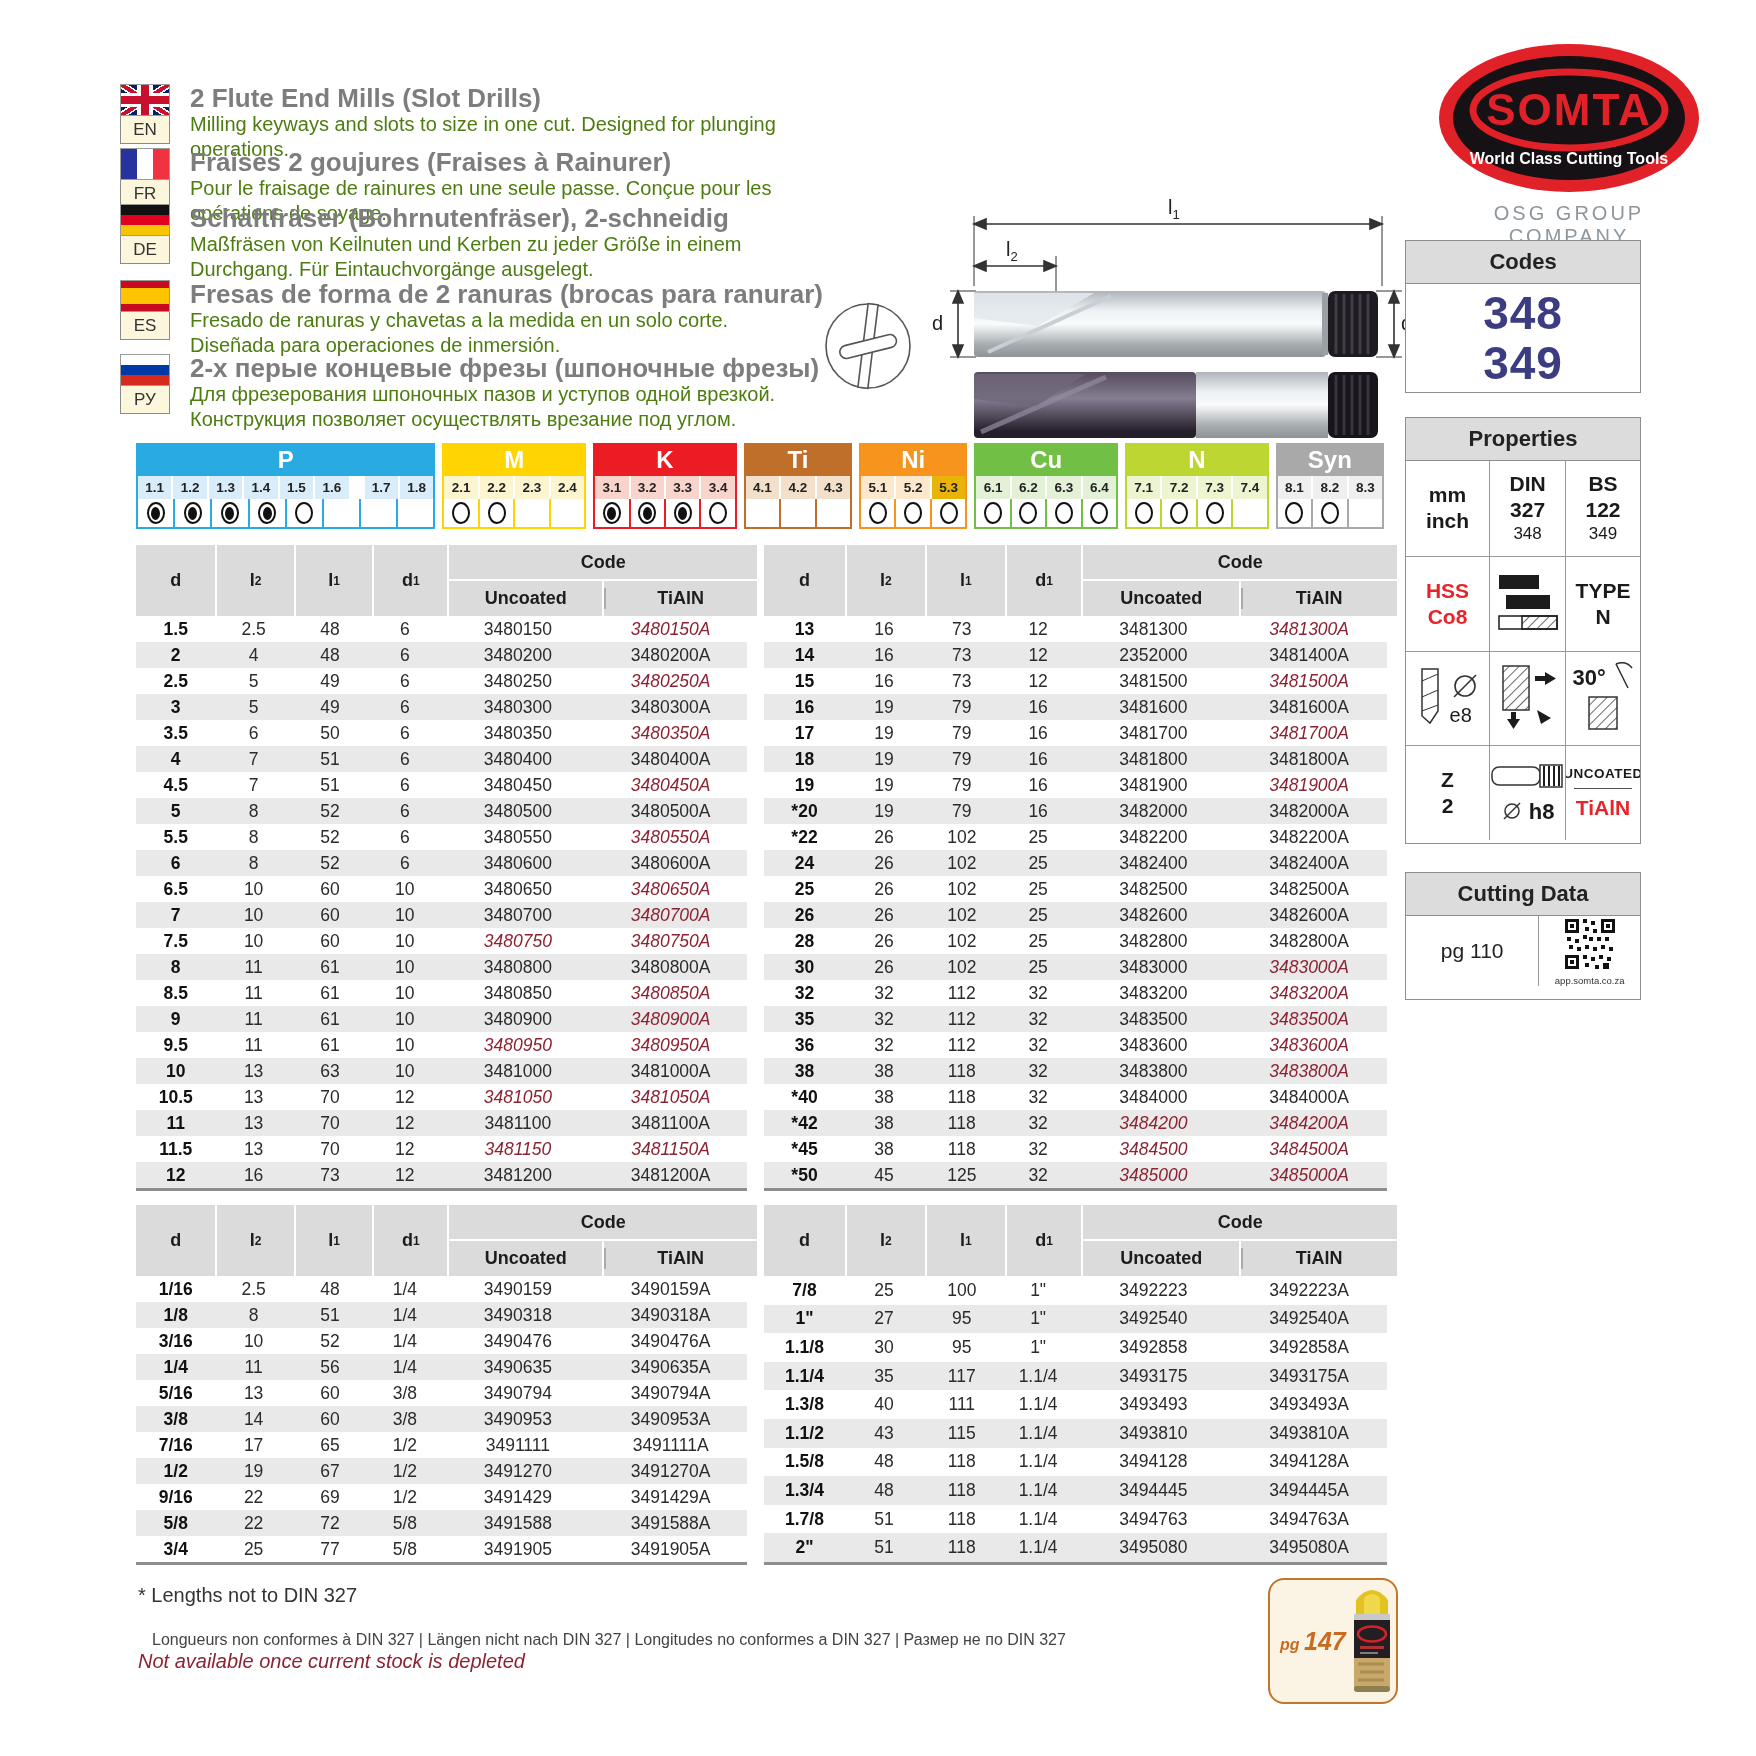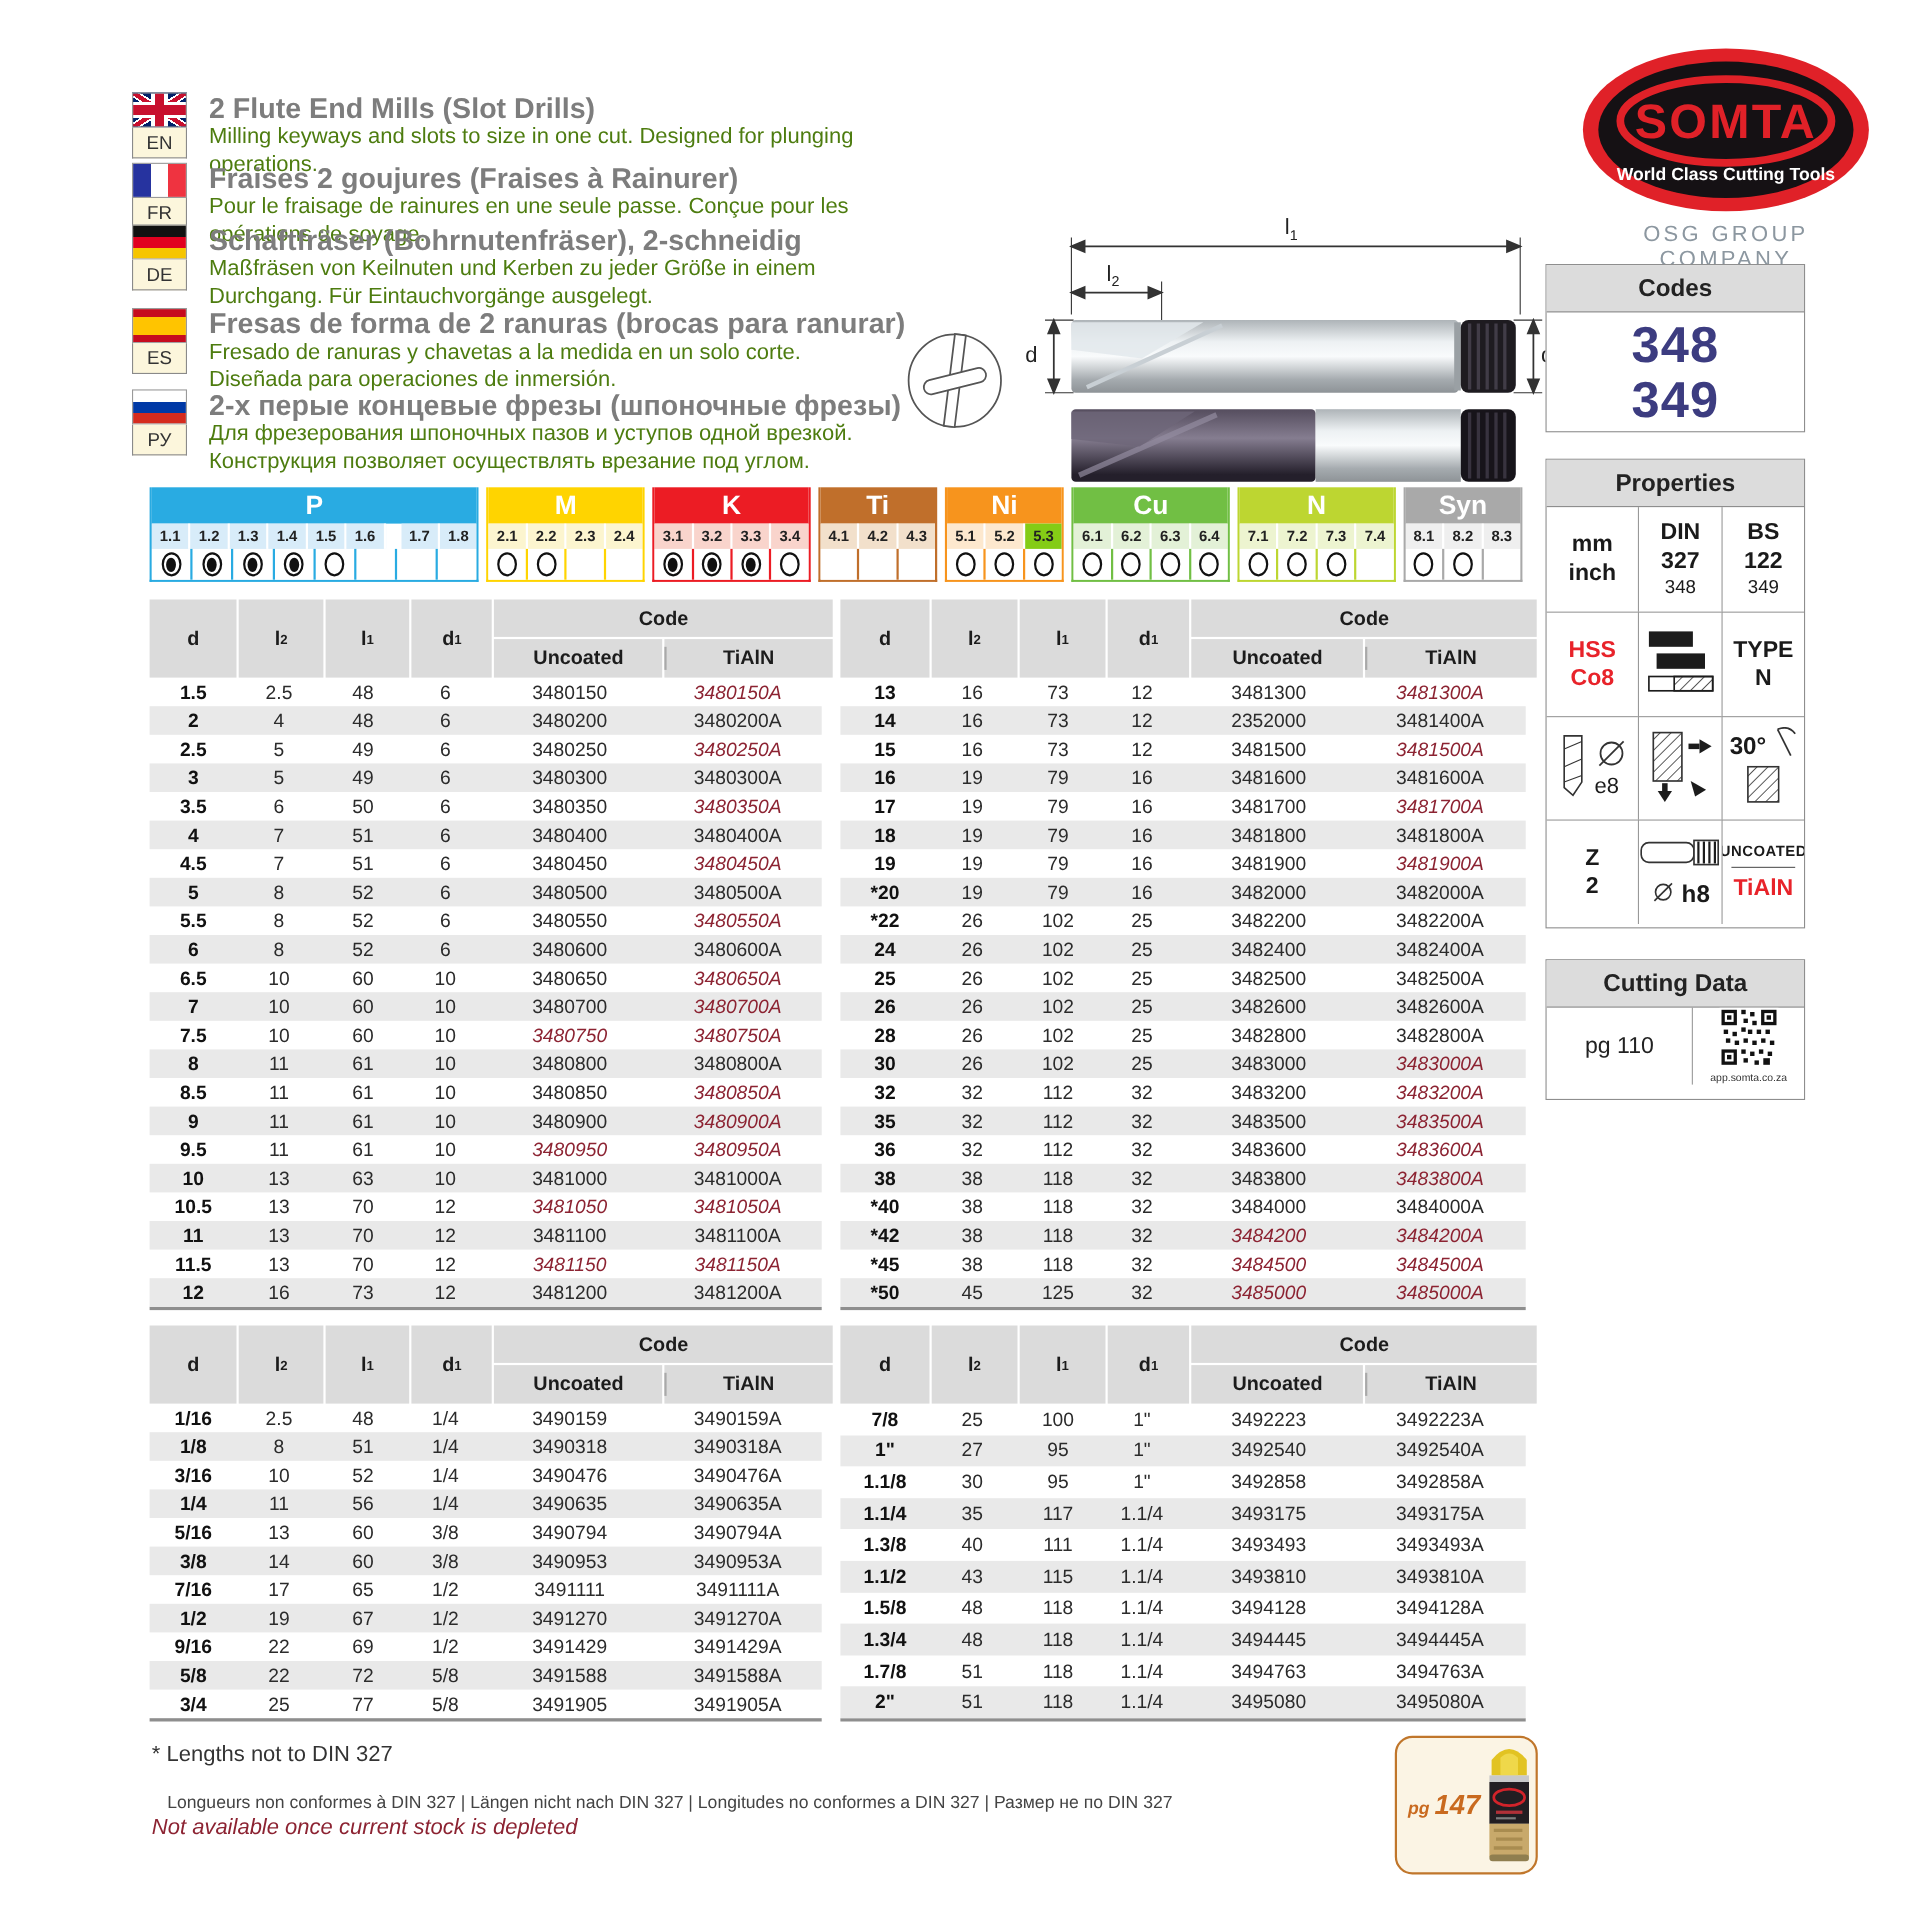--- a/index.html
+++ b/index.html
@@ -340,21 +340,21 @@
         <div class="br" style="border-color: rgb(192, 111, 43);"></div>
         <div class="br" style="border-color: rgb(192, 111, 43);"></div>
         <div class="br" style="border-color: rgb(192, 111, 43);"></div>
       </div>
     </div>
     <div class="band-seg" style="flex-grow: 3; border-color: rgb(247, 148, 29);">
       <div class="band-head" style="background: rgb(247, 148, 29);">Ni</div>
       <div class="band-nums">
         <div class="bn" style="background: rgb(253, 232, 206);">5.1</div>
         <div class="bn" style="background: rgb(253, 232, 206);">5.2</div>
-        <div class="bn" style="background: #84cc16;">5.3</div>
+        <div class="bn" style="background: #eab308;">5.3</div>
       </div>
       <div class="band-radios">
         <div class="br" style="border-color: rgb(247, 148, 29);">
           <div class="radio"></div>
         </div>
         <div class="br" style="border-color: rgb(247, 148, 29);">
           <div class="radio"></div>
         </div>
         <div class="br" style="border-color: rgb(247, 148, 29);">
           <div class="radio"></div>

